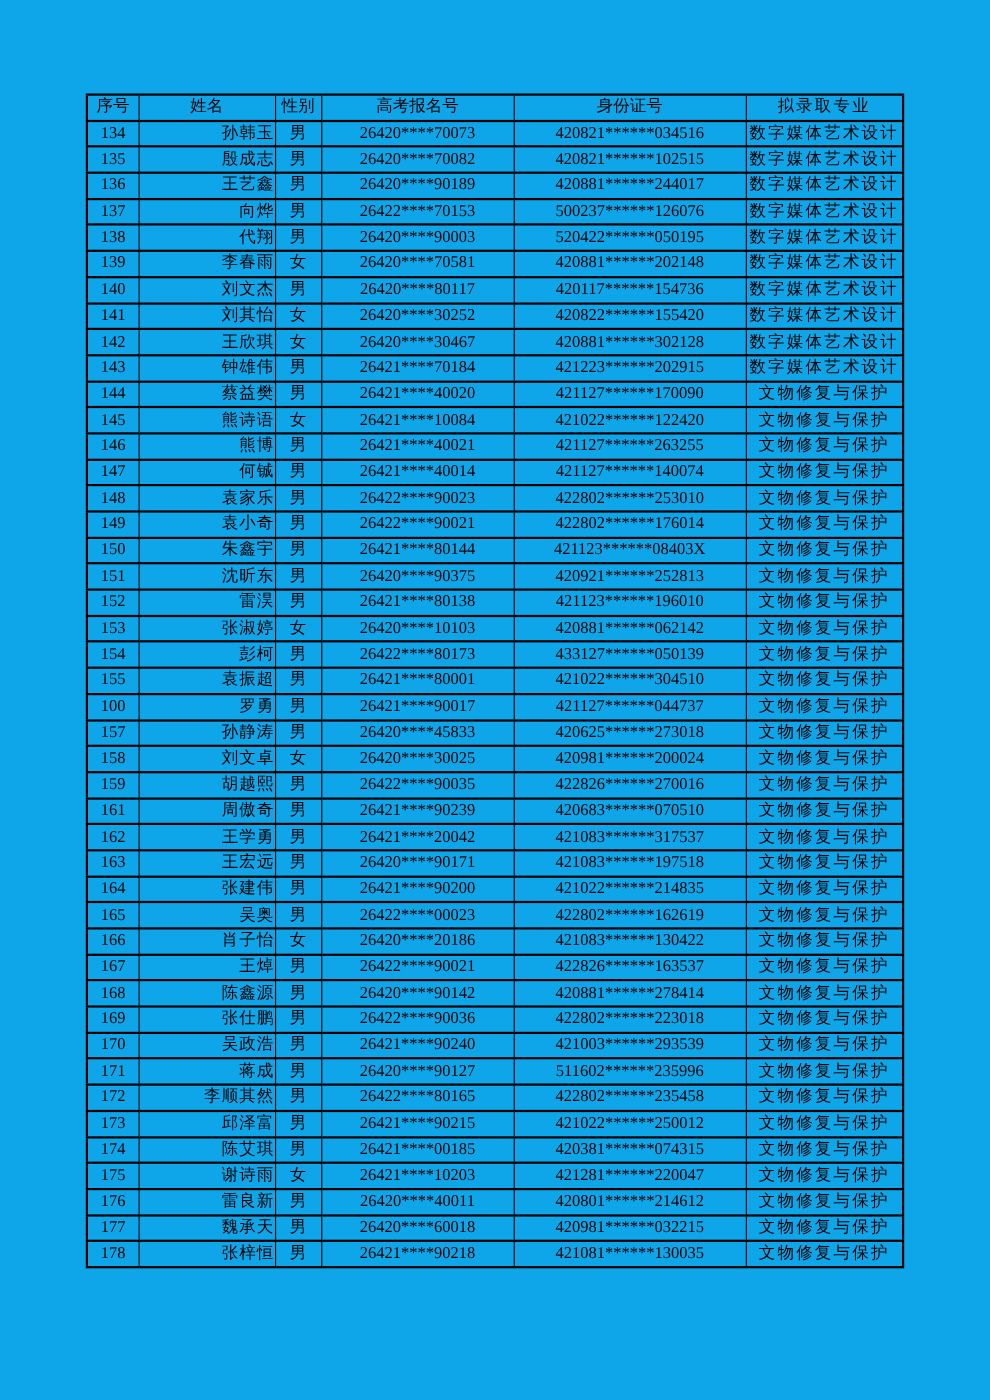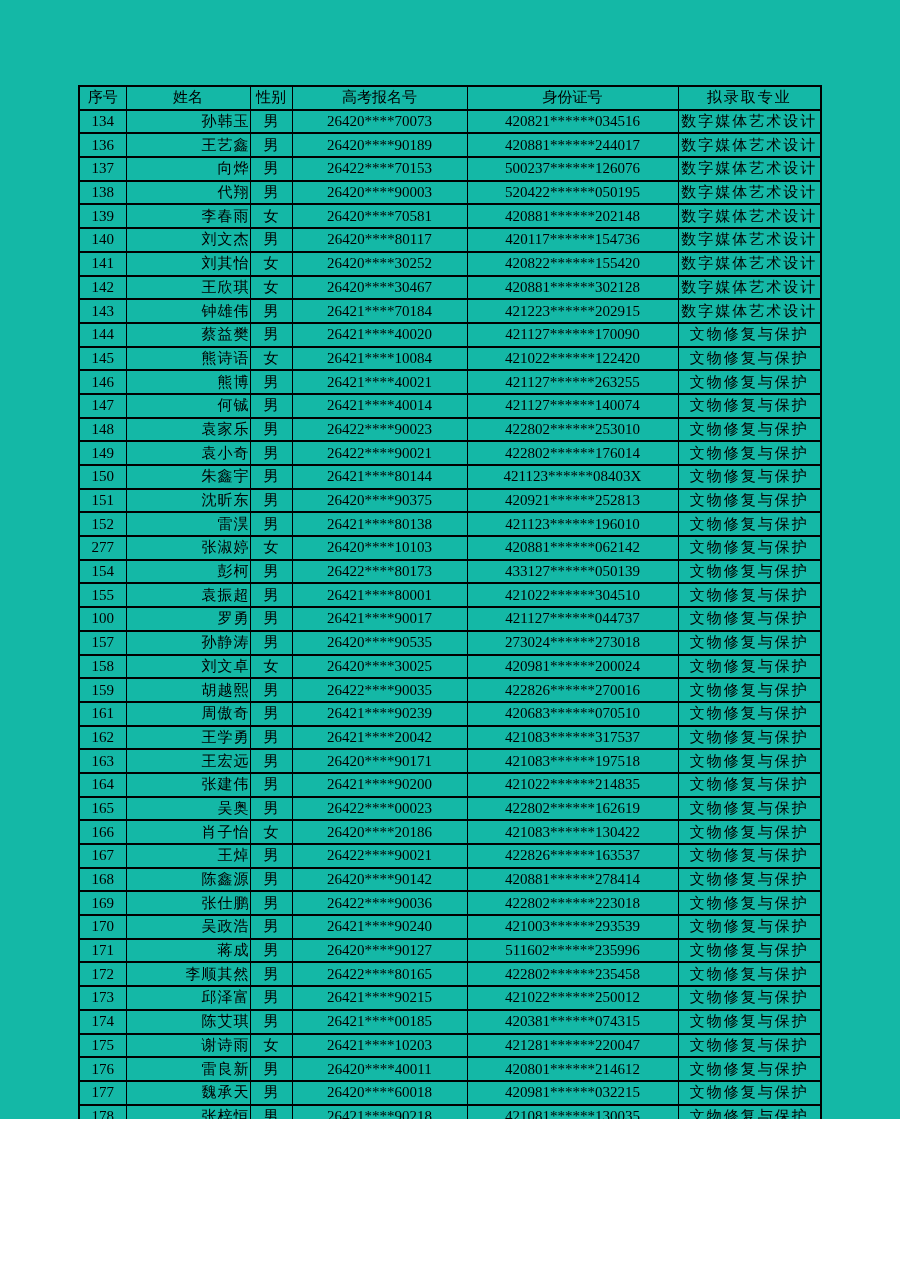--- a/index.html
+++ b/index.html
@@ -1,20 +1,20 @@
 <!DOCTYPE html>
 <html><head>
 <meta charset="utf-8">
 <style>
   html,body { margin:0; padding:0; background:#ffffff; }
   .page {
     position: relative;
     width: 900px;
-    height: 1119px;
-    background: #14b8a6;
+    height: 1273px;
+    background: #0ea5e9;
     font-family: "Liberation Serif", "DejaVu Serif", serif;
     color: #000000;
     overflow: hidden;
   }
   table.admission {
     position: absolute;
     left: 78px;
     top: 85px;
     width: 742px;
     border-collapse: collapse;
@@ -69,20 +69,28 @@
     <tbody>
         <tr>
           <td class="col-serial">134</td>
           <td class="col-name">孙韩玉</td>
           <td class="col-gender">男</td>
           <td class="col-exam">26420****70073</td>
           <td class="col-id">420821******034516</td>
           <td class="col-major">数字媒体艺术设计</td>
         </tr>
         <tr>
+          <td class="col-serial">135</td>
+          <td class="col-name">殷成志</td>
+          <td class="col-gender">男</td>
+          <td class="col-exam">26420****70082</td>
+          <td class="col-id">420821******102515</td>
+          <td class="col-major">数字媒体艺术设计</td>
+        </tr>
+        <tr>
           <td class="col-serial">136</td>
           <td class="col-name">王艺鑫</td>
           <td class="col-gender">男</td>
           <td class="col-exam">26420****90189</td>
           <td class="col-id">420881******244017</td>
           <td class="col-major">数字媒体艺术设计</td>
         </tr>
         <tr>
           <td class="col-serial">137</td>
           <td class="col-name">向烨</td>
@@ -205,21 +213,21 @@
         </tr>
         <tr>
           <td class="col-serial">152</td>
           <td class="col-name">雷淏</td>
           <td class="col-gender">男</td>
           <td class="col-exam">26421****80138</td>
           <td class="col-id">421123******196010</td>
           <td class="col-major">文物修复与保护</td>
         </tr>
         <tr>
-          <td class="col-serial">277</td>
+          <td class="col-serial">153</td>
           <td class="col-name">张淑婷</td>
           <td class="col-gender">女</td>
           <td class="col-exam">26420****10103</td>
           <td class="col-id">420881******062142</td>
           <td class="col-major">文物修复与保护</td>
         </tr>
         <tr>
           <td class="col-serial">154</td>
           <td class="col-name">彭柯</td>
           <td class="col-gender">男</td>
@@ -240,22 +248,22 @@
           <td class="col-name">罗勇</td>
           <td class="col-gender">男</td>
           <td class="col-exam">26421****90017</td>
           <td class="col-id">421127******044737</td>
           <td class="col-major">文物修复与保护</td>
         </tr>
         <tr>
           <td class="col-serial">157</td>
           <td class="col-name">孙静涛</td>
           <td class="col-gender">男</td>
-          <td class="col-exam">26420****90535</td>
-          <td class="col-id">273024******273018</td>
+          <td class="col-exam">26420****45833</td>
+          <td class="col-id">420625******273018</td>
           <td class="col-major">文物修复与保护</td>
         </tr>
         <tr>
           <td class="col-serial">158</td>
           <td class="col-name">刘文卓</td>
           <td class="col-gender">女</td>
           <td class="col-exam">26420****30025</td>
           <td class="col-id">420981******200024</td>
           <td class="col-major">文物修复与保护</td>
         </tr>

